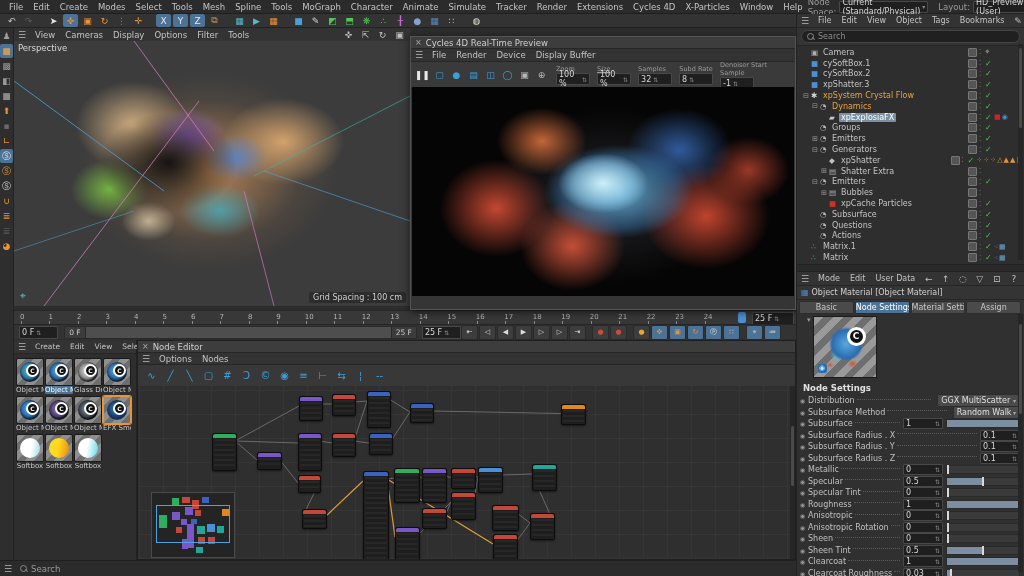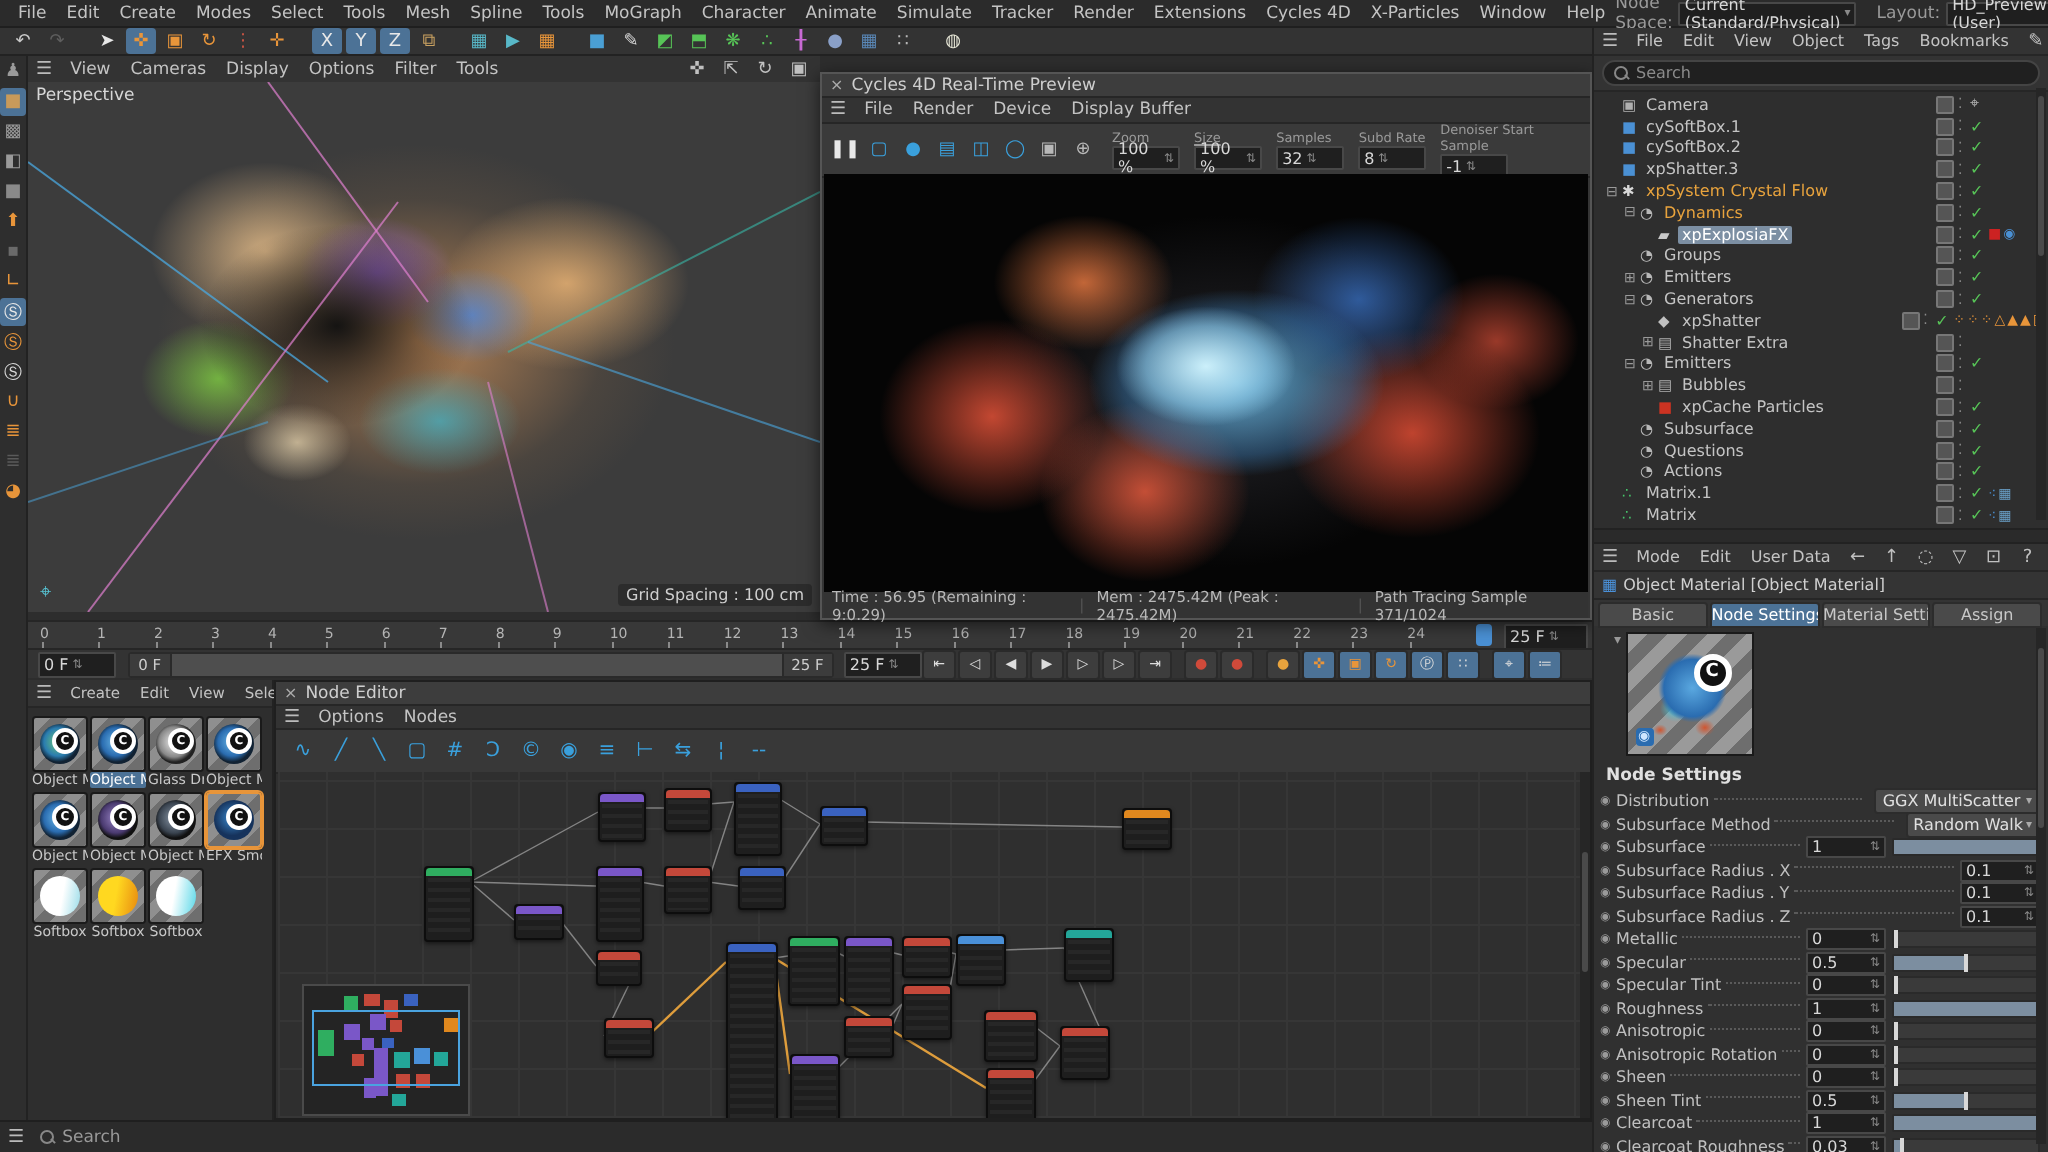--- a/index.html
+++ b/index.html
@@ -335,27 +335,20 @@
      <span style="font-size:6.5px;color:#9a9a9a;">Subd Rate</span>
      <span class="fieldbox" style="height:10px;min-width:28px;">8<i class="spin">⇅</i></span>
    </span>
           <span style="display:inline-flex;flex-direction:column;align-items:flex-start;margin-right:7px;">
      <span style="font-size:6.5px;color:#9a9a9a;">Denoiser Start Sample</span>
      <span class="fieldbox" style="height:10px;min-width:28px;">-1<i class="spin">⇅</i></span>
    </span>
         </div>
     </div>
     <div class="rendart abs" style="left:1px;top:50px;width:382px;height:209px;"></div>
-    <div class="abs mrow" style="left:1px;top:259px;width:382px;height:13px;background:#333;font-size:7.5px;color:#b8b8b8;">
-      <span style="margin-left:4px;">Time : 56.95 (Remaining : 9:0.29)</span>
-      <span style="margin:0 6px;color:#555;">|</span>
-      <span>Mem : 2475.42M (Peak : 2475.42M)</span>
-      <span style="margin:0 6px;color:#555;">|</span>
-      <span>Path Tracing Sample 371/1024</span>
-    </div>
   </div>
 
   <div class="abs" style="left:14px;top:340px;width:123px;height:220px;background:#2e2e2e;border-right:1px solid #222;">
     <div class="menubar2" style="height:13px;">
       <span class="ham">☰</span>
       <div id="mat-menu" class="mrow" style="font-size:7.5px;">
           <span class="mi">Create</span>
           <span class="mi">Edit</span>
           <span class="mi">View</span>
           <span class="mi">Select</span>

